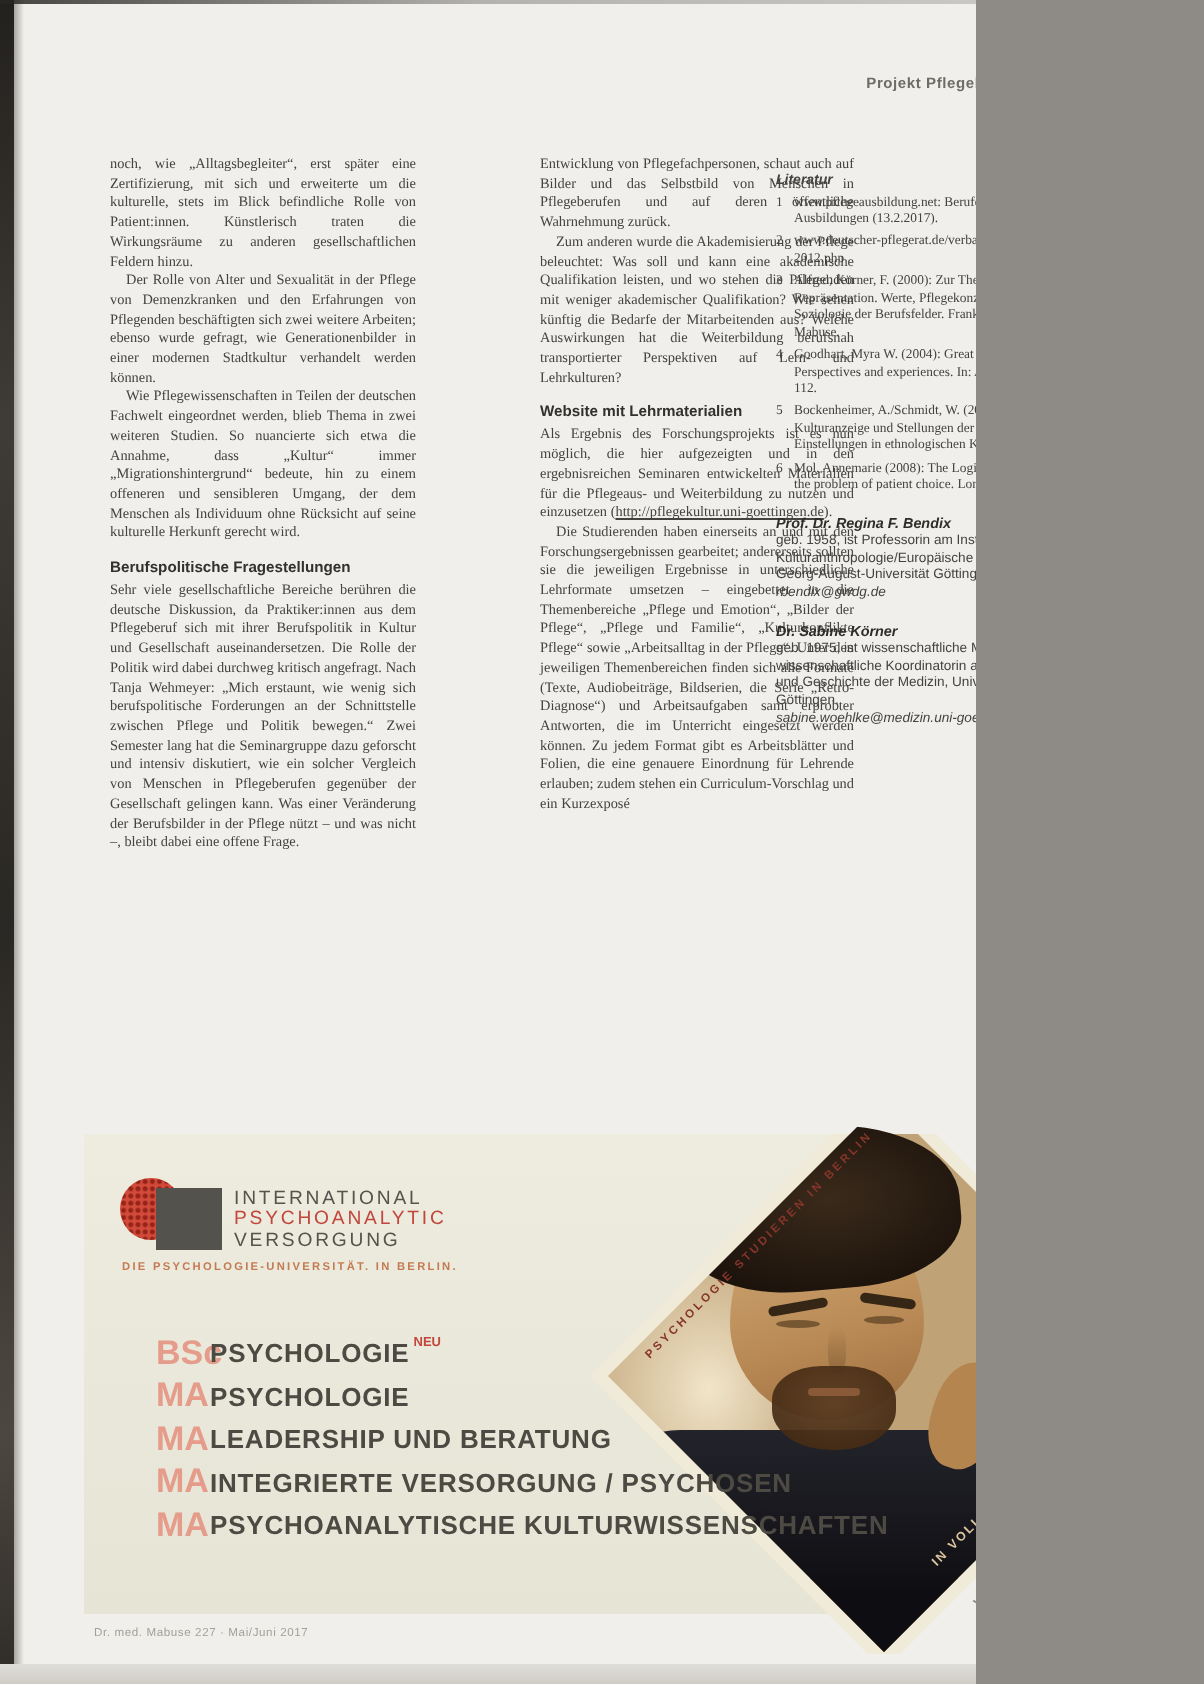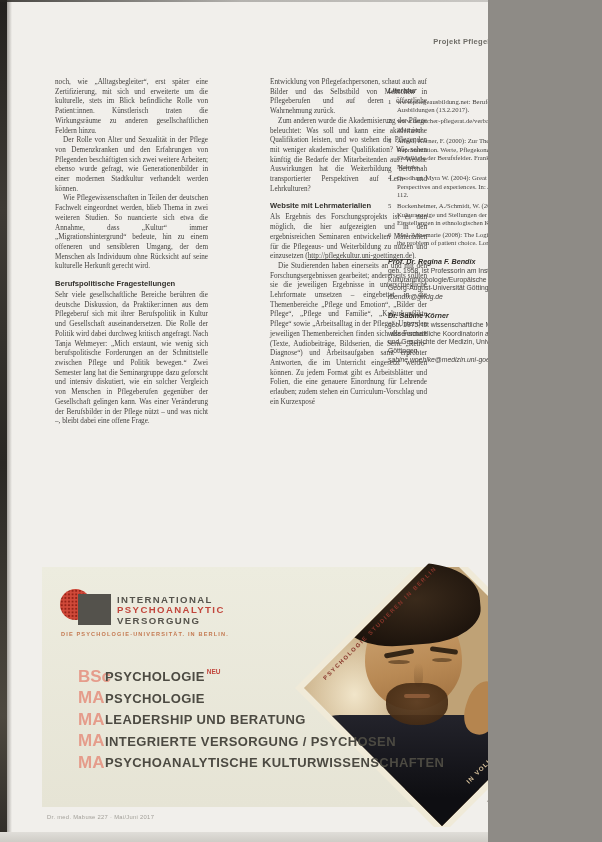--- a/index.html
+++ b/index.html
@@ -82,21 +82,21 @@
 
   .ribbon{position:absolute;transform:rotate(-45deg);text-align:center;white-space:nowrap;
     font-family:"Liberation Sans",sans-serif;font-weight:bold;}
   .ribbon-edge{left:243px;top:53px;width:190px;font-size:5.8px;letter-spacing:1.6px;color:#87352a;}
   .ribbon-dark{left:386px;top:176px;width:150px;font-size:6.2px;letter-spacing:1.2px;color:#dbc49e;}
   .ribbon-url{left:397px;top:197px;width:170px;font-size:7px;letter-spacing:1.6px;color:#97928a;}
 
   .logo-ball{left:18px;top:22px;width:31px;height:31px;border-radius:50%;background-color:#d14a3a;
     background-image:radial-gradient(#962318 1px,rgba(150,35,24,0) 1.45px);background-size:3.6px 3.6px;}
   .logo-square{left:36px;top:27px;width:33px;height:31px;background:#54524c;}
-  .logo-text{left:75px;top:28px;font-weight:bold;font-size:9.6px;line-height:10.4px;letter-spacing:1.4px;}
+  .logo-text{left:75px;top:28px;font-weight:normal;font-size:9.6px;line-height:10.4px;letter-spacing:1.4px;}
   .lt1,.lt3{color:#55534c;} .lt2{color:#c2463c;}
   .logo-tagline{left:19px;top:64px;font-weight:bold;font-size:5.6px;letter-spacing:1.15px;color:#c47a52;}
 
   .programs{left:36px;top:99px;width:380px;}
   .prog-row{height:21.5px;display:flex;align-items:center;}
   .prog-degree{width:27px;flex:0 0 27px;font-weight:bold;font-size:17px;color:#e59c8b;}
   .prog-name{font-weight:bold;font-size:13px;color:#4c4a42;letter-spacing:.4px;white-space:nowrap;}
   .prog-badge{font-weight:bold;font-size:6.5px;color:#c2463c;margin-left:2px;position:relative;top:-5px;}
 
   .footer{left:47px;top:814px;font-size:5.8px;color:#a3a09a;letter-spacing:.3px;}

